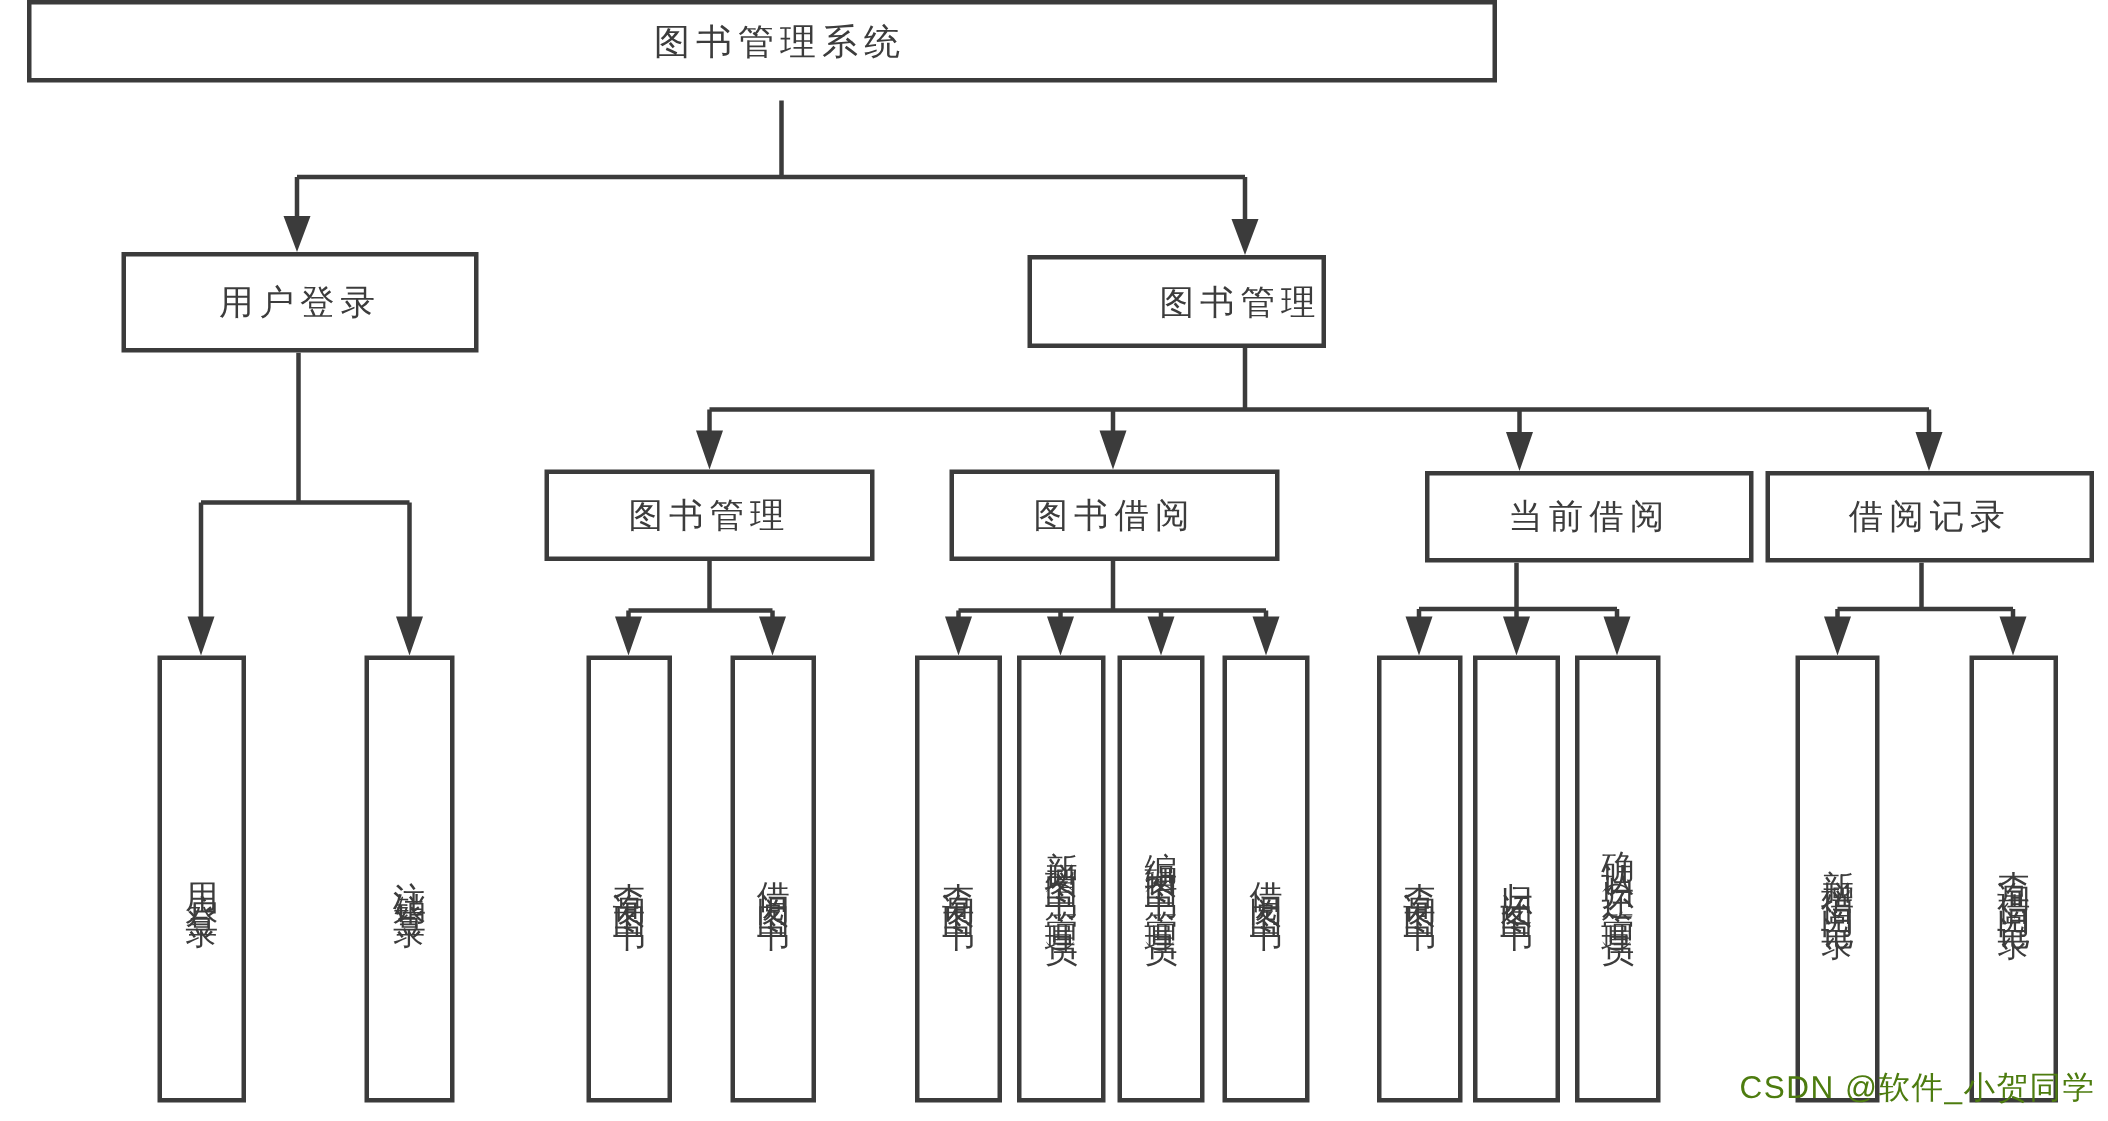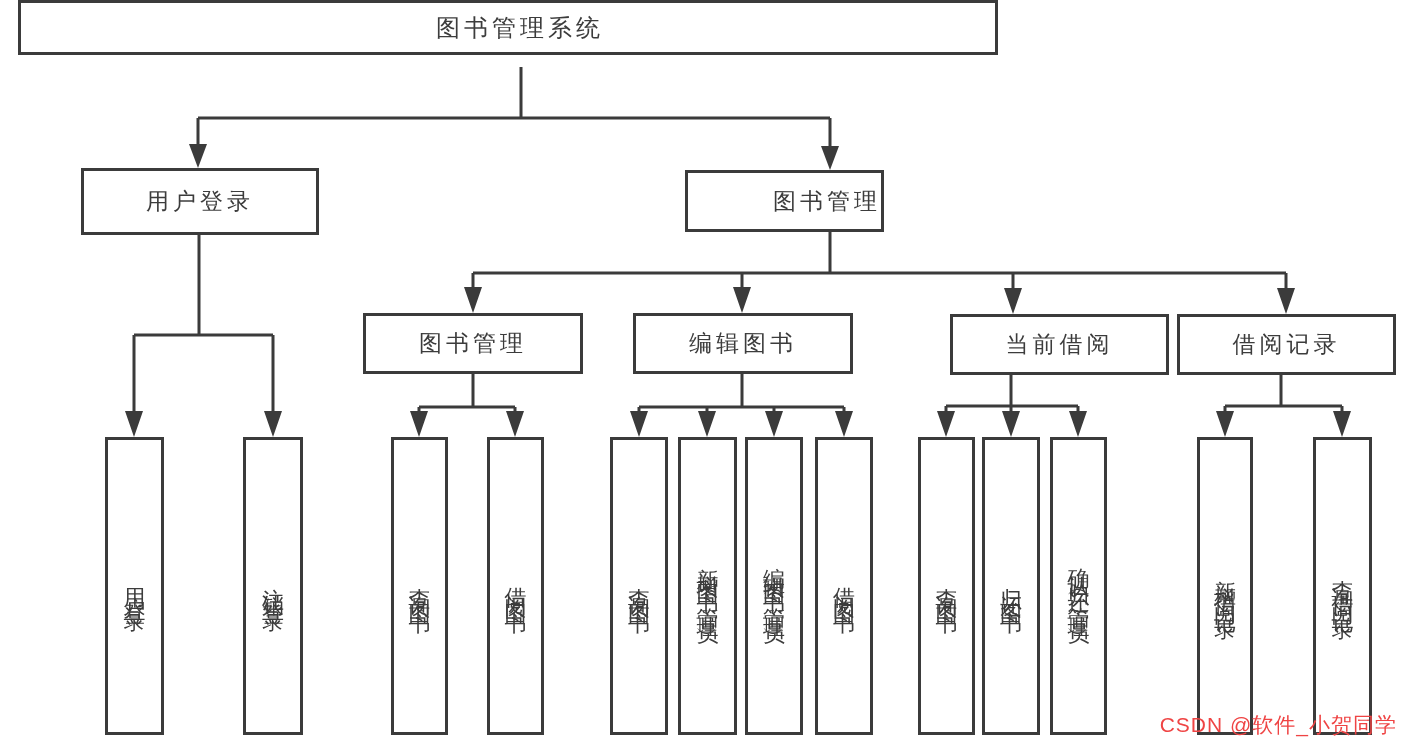--- a/index.html
+++ b/index.html
@@ -11,21 +11,21 @@
   .ar { fill:#3b3b3b; stroke:none; }
   .node { position:absolute; box-sizing:border-box; background:#ffffff;
           border:3px solid #3b3b3b; color:#3c3c3c; z-index:1;
           display:flex; align-items:center; justify-content:center; }
   .node.h { font-size:23px; letter-spacing:4px; }
   .node.h.root { font-size:24px; }
   .node.v { writing-mode:vertical-rl; text-orientation:mixed;
             font-size:22px; letter-spacing:8px; }
   .node span { display:block; }
   .watermark { position:absolute; z-index:2; top:711px; right:8px;
-               font-size:21px; letter-spacing:1px; color:#ef4444; z-index:2; }
+               font-size:21px; letter-spacing:1px; color:#4d7c0f; z-index:2; }
 </style>
 </head>
 <body>
 
 <div id="stage">
 
   <svg class="wires" width="1405" height="747" viewBox="0 0 1405 747">
     <g>
       <path class="ln" d="M521 67 V118 M198 118 H830 M198 118 V146 M830 118 V148"></path>
       <path class="ar" d="M189 144 H207 L198 168 Z M821 146 H839 L830 170 Z"></path>
@@ -64,21 +64,21 @@
     <span>用户登录</span>
   </div>
   <div class="node h" style="left:685px; top:170px; width:199px; height:62px;justify-content:flex-end;">
     <span>图书管理</span>
   </div>
 
   <div class="node h" style="left:363px; top:313px; width:220px; height:61px;">
     <span>图书管理</span>
   </div>
   <div class="node h" style="left:633px; top:313px; width:220px; height:61px;">
-    <span>编辑图书</span>
+    <span>图书借阅</span>
   </div>
   <div class="node h" style="left:950px; top:314px; width:219px; height:61px;">
     <span>当前借阅</span>
   </div>
   <div class="node h" style="left:1177px; top:314px; width:219px; height:61px;">
     <span>借阅记录</span>
   </div>
 
   <div class="node v" style="left:105px; top:437px; width:59px; height:298px;">
     <span>用户登录</span>

